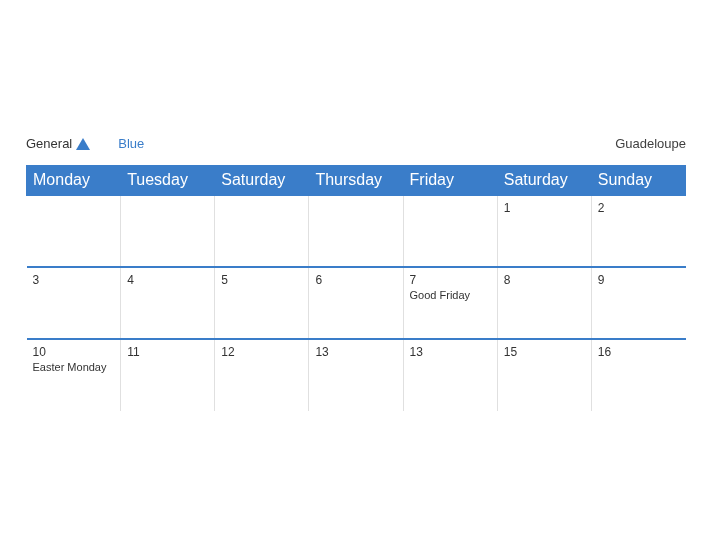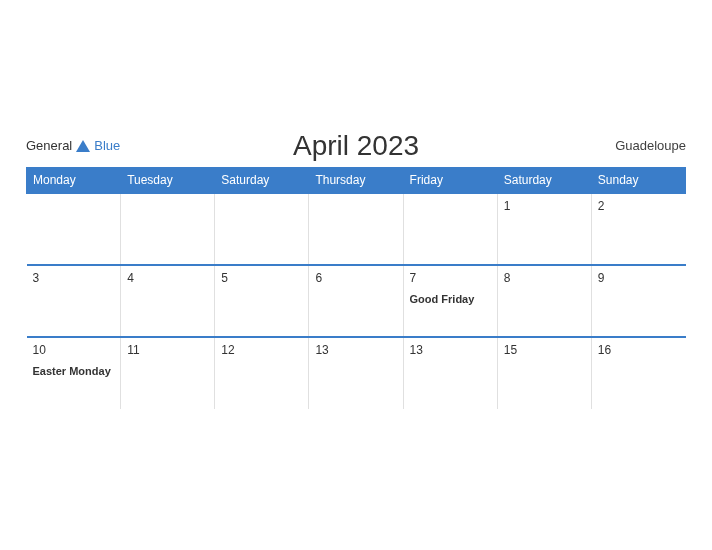--- a/index.html
+++ b/index.html
@@ -41,41 +41,42 @@
       border-left: 7px solid transparent;
       border-right: 7px solid transparent;
       border-bottom: 12px solid #3a7dc9;
       display: inline-block;
       margin-left: 2px;
     }
     .logo-text-blue {
       font-size: 13px;
       color: #3a7dc9;
       font-weight: normal;
+      margin-left: 24px;
     }
     .calendar-title {
       font-size: 28px;
       color: #333;
       font-weight: normal;
       position: absolute;
       left: 50%;
       transform: translateX(-50%);
     }
     .calendar-region {
       font-size: 13px;
       color: #404040;
     }
     .calendar-table {
       width: 100%;
       border-collapse: collapse;
     }
     .calendar-table thead tr th {
       background-color: #3a7dc9;
       color: #fff;
-      font-size: 12px;
+      font-size: 16px;
       font-weight: normal;
       padding: 5px 6px;
       text-align: left;
       border: 1px solid #3a7dc9;
     }
     .calendar-table tbody tr {
       height: 72px;
     }
     .calendar-table tbody tr td {
       border-top: 2px solid #3a7dc9;
@@ -92,40 +93,38 @@
     }
     .day-number {
       font-size: 12px;
       color: #333;
       display: block;
     }
     .day-event {
       font-size: 11px;
       color: #333;
       display: block;
-      margin-top: 8px;
-      font-weight: bold;
+      margin-top: 2px;
     }
     .empty-cell {
       border-top: 2px solid #3a7dc9;
       background: #fff;
     }
   </style>
 </head>
 <body>
 
 <div class="calendar-wrapper">
   <div class="calendar-header">
     <div class="logo">
       <span class="logo-text-general">General</span>
       <span class="logo-triangle"></span>
       <br>
       <span class="logo-text-blue">Blue</span>
     </div>
-    <div class="calendar-title">April 2023</div>
     <div class="calendar-region">Guadeloupe</div>
   </div>
 
   <table class="calendar-table">
     <thead>
       <tr>
       <th>Monday</th>
           <th>Tuesday</th>
           <th>Saturday</th>
           <th>Thursday</th>

